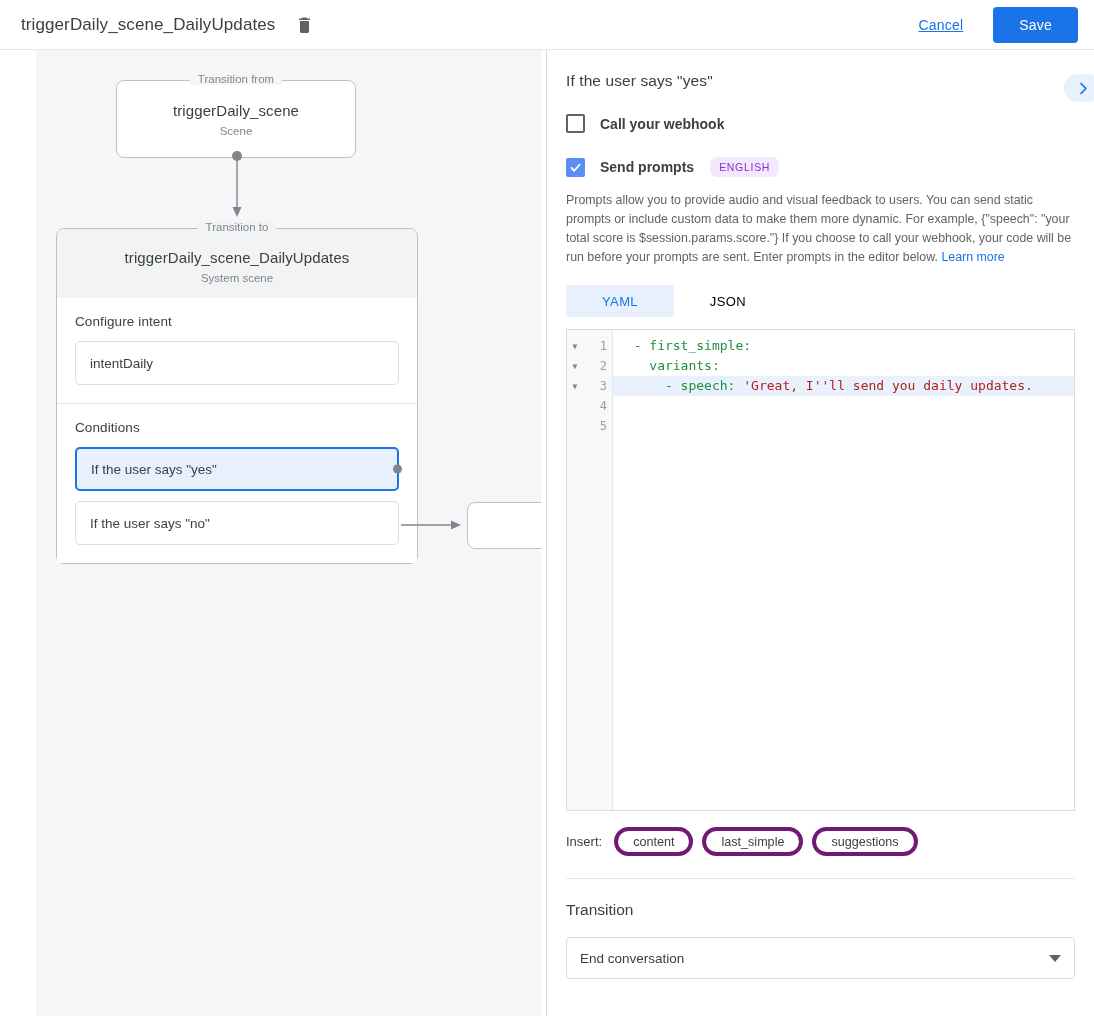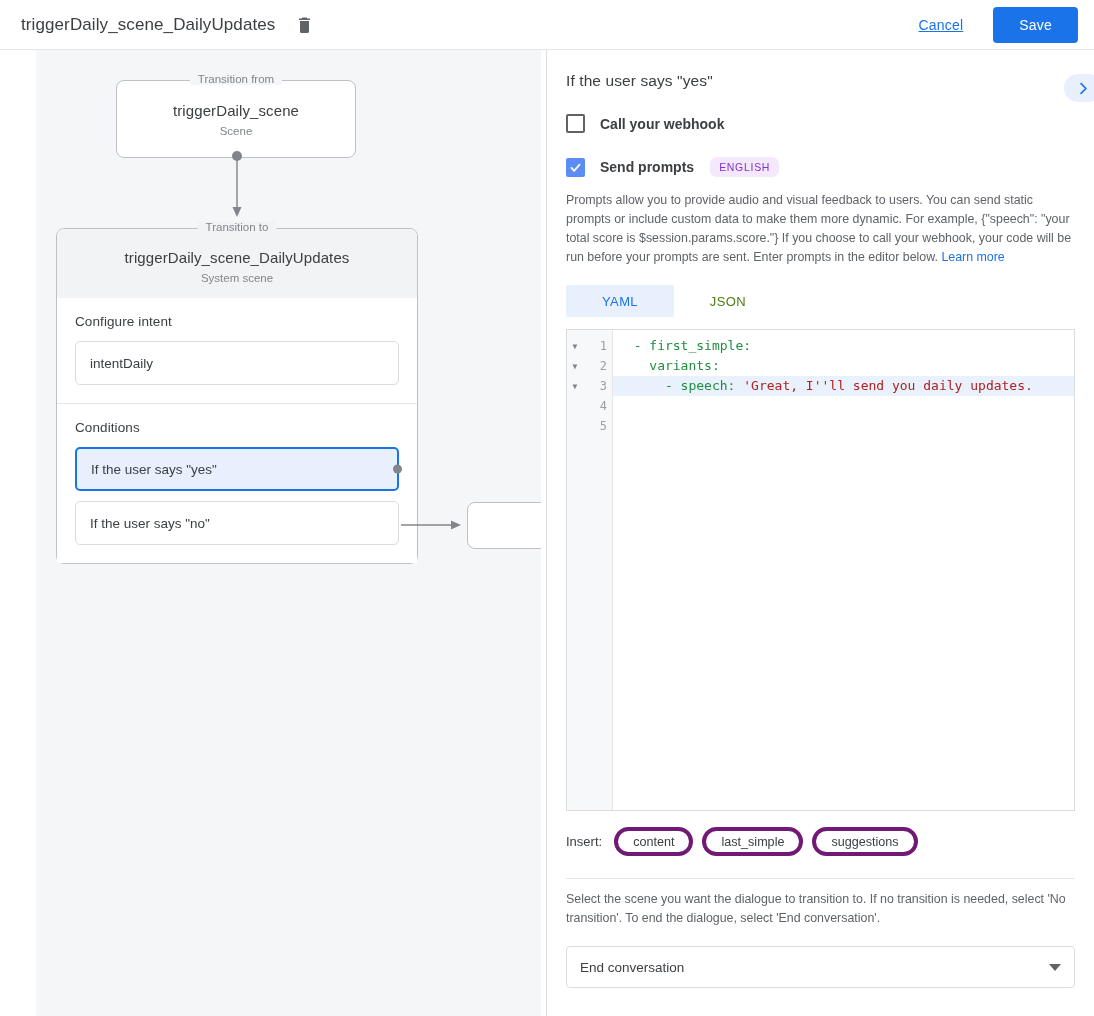--- a/index.html
+++ b/index.html
@@ -270,21 +270,21 @@
 
   
   .tabs {
     margin-top: 19px;
     display: flex;
   }
   .tab {
     width: 108px; height: 32px;
     display: flex; align-items: center; justify-content: center;
     font-size: 13px;
-    color: #4d7c0f;
+    color: #000000;
     cursor: pointer;
     letter-spacing: .4px;
   }
   .tab.active {
     background: #e8f0fe;
     color: #1a73e8;
     font-weight: 500;
     border-radius: 2px;
   }
 
@@ -527,21 +527,21 @@
 
     <div class="insert-row">
       <div class="insert-label">Insert:</div>
       <button class="chip">content</button>
       <button class="chip">last_simple</button>
       <button class="chip">suggestions</button>
     </div>
 
     <div class="hr"></div>
 
-    <div class="trans-desc">Select the scene you want the dialogue to transition to. If no transition is needed, select 'No transition'. To end the dialogue, select 'End conversation'.</div>
+    <div class="trans-title">Transition</div>
     <div class="select">
       <span>End conversation</span>
       <span class="select-caret">
         <svg width="12" height="8" viewBox="0 0 12 8">
             <polygon points="0,0 12,0 6,7" fill="#5f6368"></polygon>
           </svg>
       </span>
     </div>
 
   </div>

